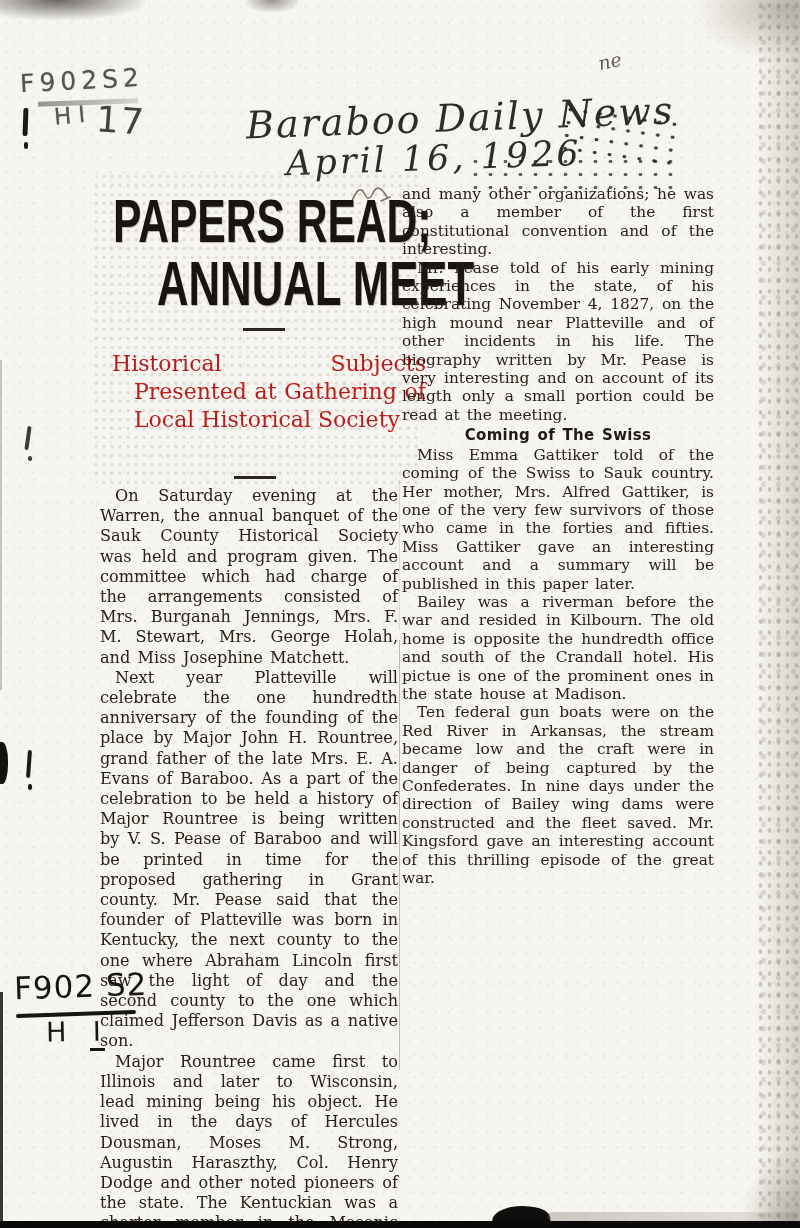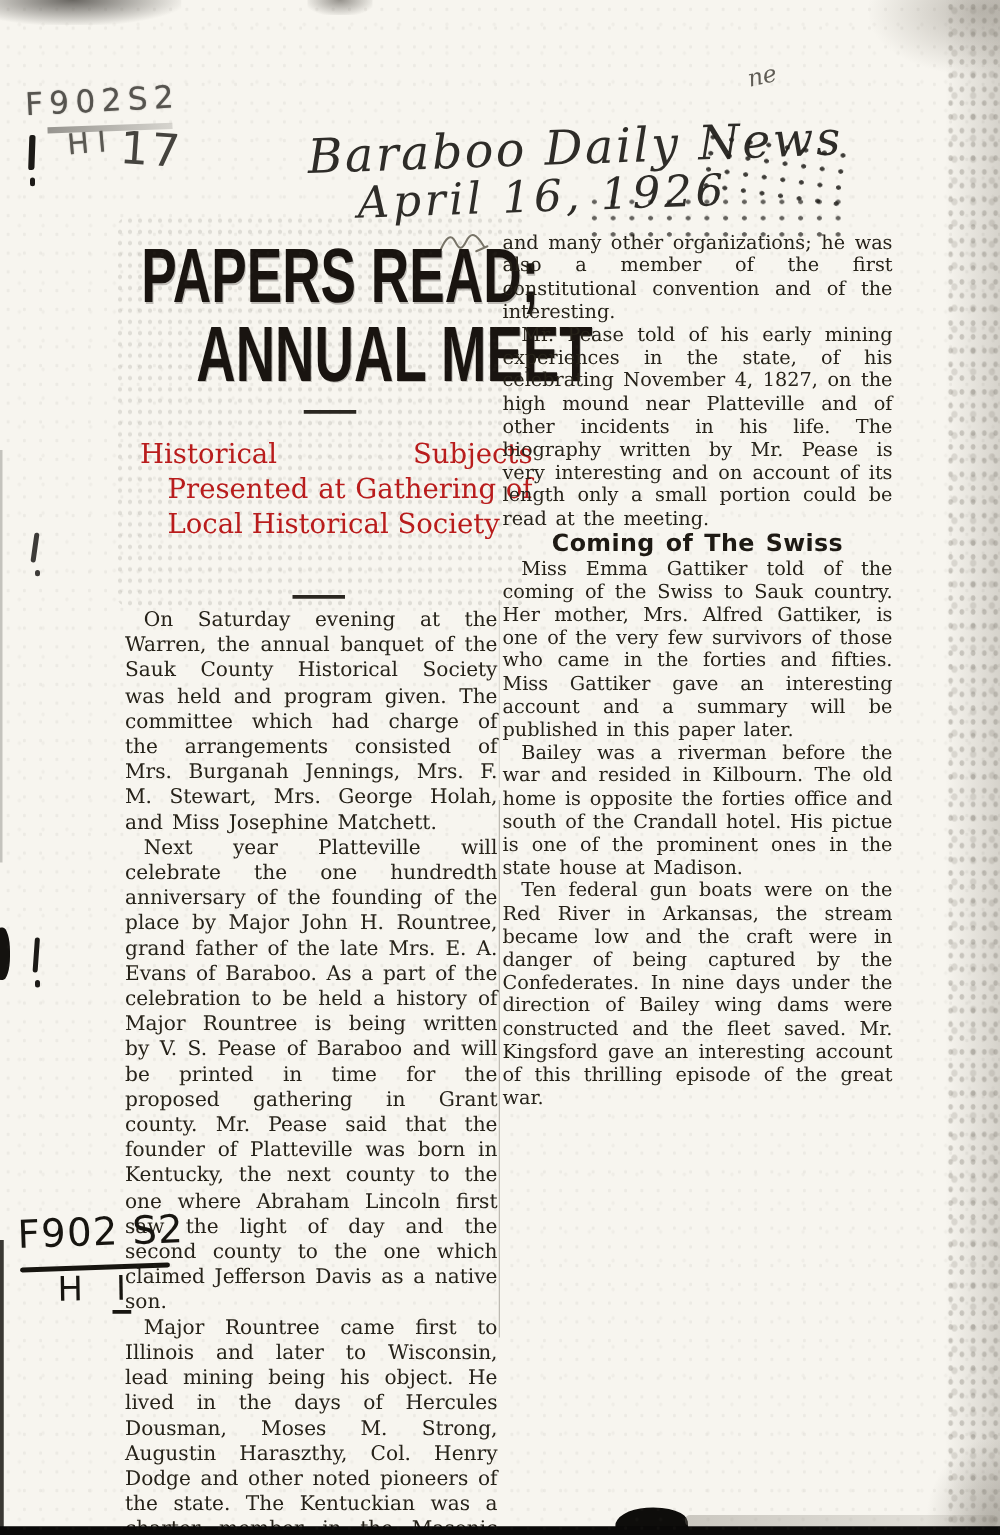--- a/index.html
+++ b/index.html
@@ -75,21 +75,21 @@
   .hl1{left:113px;top:190px;font-size:56px;transform:scaleX(.76) scaleY(1.1);}
   .hl2{left:157px;top:252px;font-size:56px;transform:scaleX(.78) scaleY(1.12);}
   .dash-rule{height:3px;background:#2a2620;width:42px;}
   .deck{left:112px;top:350px;width:292px;font-size:22px;font-weight:normal;line-height:28px;
     text-align:justify;padding-left:22px;text-indent:-22px;color:#b91c1c;}
   .bodycol{text-align:justify;color:#262219;}
   .bodycol p{margin:0;text-indent:15px;}
   .bodycol p.cont{text-indent:0;}
   .colL{left:100px;top:486px;width:298px;font-size:16.1px;line-height:20.2px;word-spacing:2.2px;}
   .colR{left:402px;top:185px;width:312px;font-size:15.4px;line-height:18.4px;word-spacing:2px;}
-  .colhead{font-family:"DejaVu Sans",sans-serif;font-weight:bold;font-size:19px;
+  .colhead{font-family:"DejaVu Sans",sans-serif;font-weight:bold;font-size:15px;
     text-align:center;margin:2px 0 1px;letter-spacing:.3px;color:#1e1a14;}
   .rule-v{width:1px;background:rgba(95,90,80,.38);}
 </style>
 </head>
 <body>
 
 <div class="page">
 
   <div class="abs tl-smudge"></div>
   <div class="abs t-smudge2"></div>
@@ -137,21 +137,21 @@
     <p>On Saturday evening at the Warren, the annual banquet of the Sauk County Historical Society was held and program given. The committee which had charge of the arrangements consisted of Mrs. Burganah Jennings, Mrs. F. M. Stewart, Mrs. George Holah, and Miss Josephine Matchett.</p>
     <p>Next year Platteville will celebrate the one hundredth anniversary of the founding of the place by Major John H. Rountree, grand father of the late Mrs. E. A. Evans of Baraboo. As a part of the celebration to be held a history of Major Rountree is being written by V. S. Pease of Baraboo and will be printed in time for the proposed gathering in Grant county. Mr. Pease said that the founder of Platteville was born in Kentucky, the next county to the one where Abraham Lincoln first saw the light of day and the second county to the one which claimed Jefferson Davis as a native son.</p>
     <p>Major Rountree came first to Illinois and later to Wisconsin, lead mining being his object. He lived in the days of Hercules Dousman, Moses M. Strong, Augustin Haraszthy, Col. Henry Dodge and other noted pioneers of the state. The Kentuckian was a charter member in the Masonic lodge, the State Historical society,</p>
   </div>
 
   <div class="abs bodycol colR">
     <p class="cont">and many other organizations; he was also a member of the first constitutional convention and of the interesting.</p>
     <p>Mr. Pease told of his early mining experiences in the state, of his celebrating November 4, 1827, on the high mound near Platteville and of other incidents in his life. The biography written by Mr. Pease is very interesting and on account of its length only a small portion could be read at the meeting.</p>
     <div class="colhead">Coming of The Swiss</div>
     <p>Miss Emma Gattiker told of the coming of the Swiss to Sauk country. Her mother, Mrs. Alfred Gattiker, is one of the very few survivors of those who came in the forties and fifties. Miss Gattiker gave an interesting account and a summary will be published in this paper later.</p>
-    <p>Bailey was a riverman before the war and resided in Kilbourn. The old home is opposite the forties office and south of the Crandall hotel. His pictue is one of the prominent ones in the state house at Madison.</p>
+    <p>Bailey was a riverman before the war and resided in Kilbourn. The old home is opposite the hundredth office and south of the Crandall hotel. His pictue is one of the prominent ones in the state house at Madison.</p>
     <p>Ten federal gun boats were on the Red River in Arkansas, the stream became low and the craft were in danger of being captured by the Confederates. In nine days under the direction of Bailey wing dams were constructed and the fleet saved. Mr. Kingsford gave an interesting account of this thrilling episode of the great war.</p>
   </div>
 
   <div class="abs hand botcall1">F902 S2</div>
   <div class="abs botcall-under"></div>
   <div class="abs hand botcall2">H I</div>
   <div class="abs botcall2-under"></div>
 
   <div class="abs bottom-blob"></div>
   <div class="abs bottom-smudge"></div>

